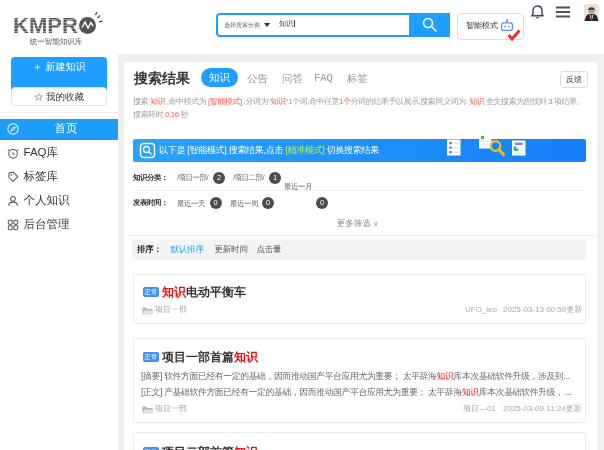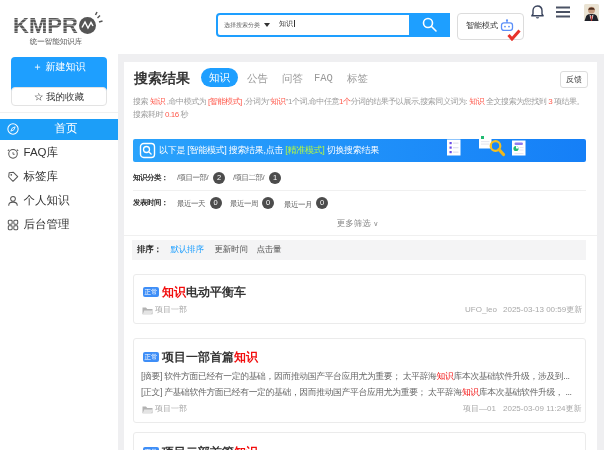--- a/index.html
+++ b/index.html
@@ -201,21 +201,21 @@
   <div class="abs fitem" style="left:177px;top:174px;">/项目一部/</div>
   <div class="abs fbadge" style="left:213px;top:171.5px;">2</div>
   <div class="abs fitem" style="left:233px;top:174px;">/项目二部/</div>
   <div class="abs fbadge" style="left:269px;top:171.5px;">1</div>
   <div class="abs divline" style="left:133px;top:190px;width:453px;"></div>
   <div class="abs flabel" style="left:133px;top:199px;">发表时间：</div>
   <div class="abs fitem" style="left:177px;top:199.5px;">最近一天</div>
   <div class="abs fbadge" style="left:209.5px;top:197px;">0</div>
   <div class="abs fitem" style="left:230px;top:199.5px;">最近一周</div>
   <div class="abs fbadge" style="left:262px;top:197px;">0</div>
-  <div class="abs fitem" style="left:284px;top:201px;">最近一月</div>
+  <div class="abs fitem" style="left:284px;top:183px;">最近一月</div>
   <div class="abs fbadge" style="left:316px;top:197px;">0</div>
   <div class="abs" style="left:124px;top:218.5px;width:467px;text-align:center;font-size:8.5px;color:#8a8a8a;">更多筛选 <span style="font-size:7px;">∨</span></div>
 
   <div class="abs divline" style="left:124px;top:235px;width:473px;"></div>
 
   <div class="abs" style="left:132px;top:240px;width:454px;height:20px;background:#f4f4f5;"></div>
   <div class="abs sorttext" style="left:137px;top:245px;font-weight:bold;color:#333;">排序：</div>
   <div class="abs sorttext" style="left:170.5px;top:245px;color:#1e9fff;">默认排序</div>
   <div class="abs sorttext" style="left:214.5px;top:245px;color:#555;">更新时间</div>
   <div class="abs sorttext" style="left:256.5px;top:245px;color:#555;">点击量</div>

